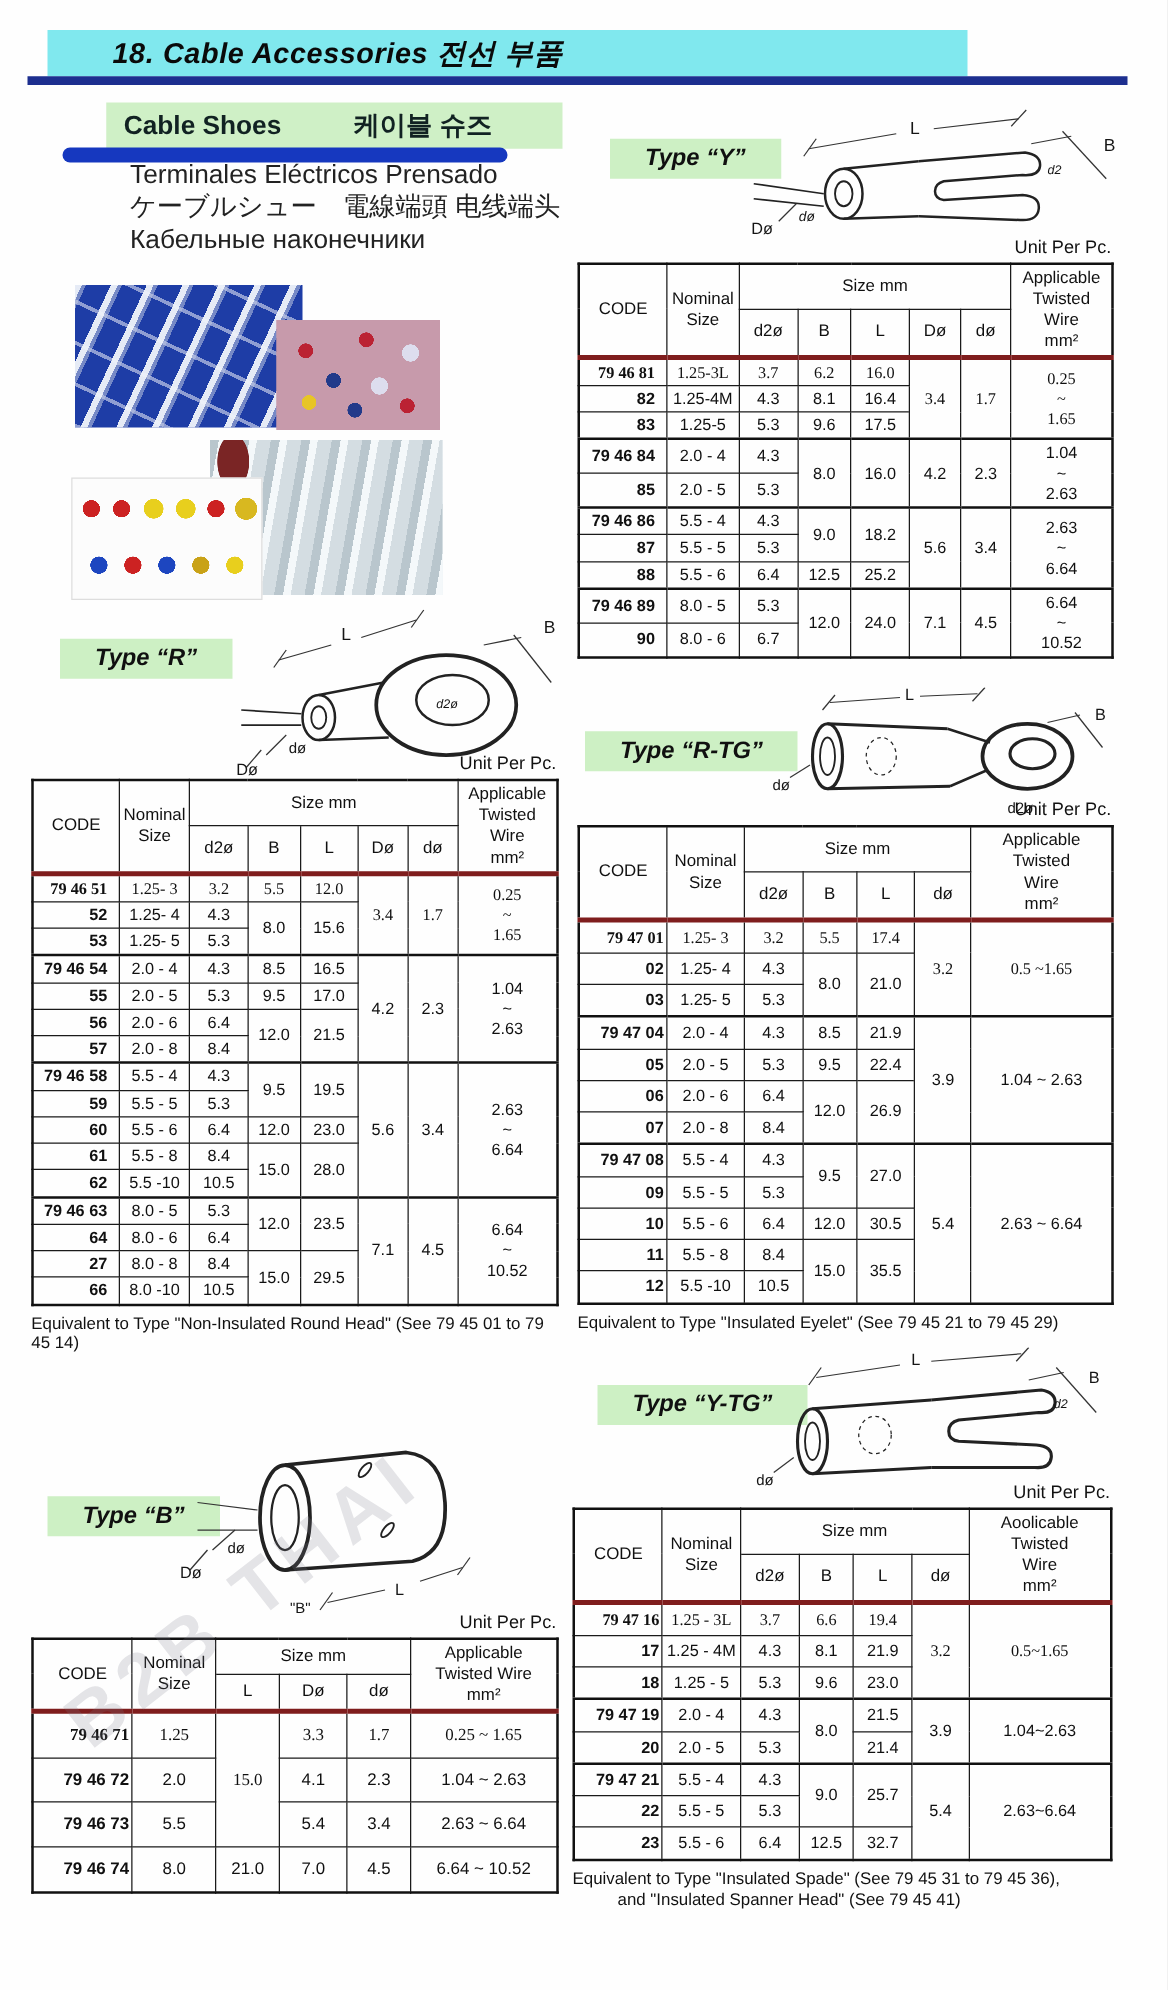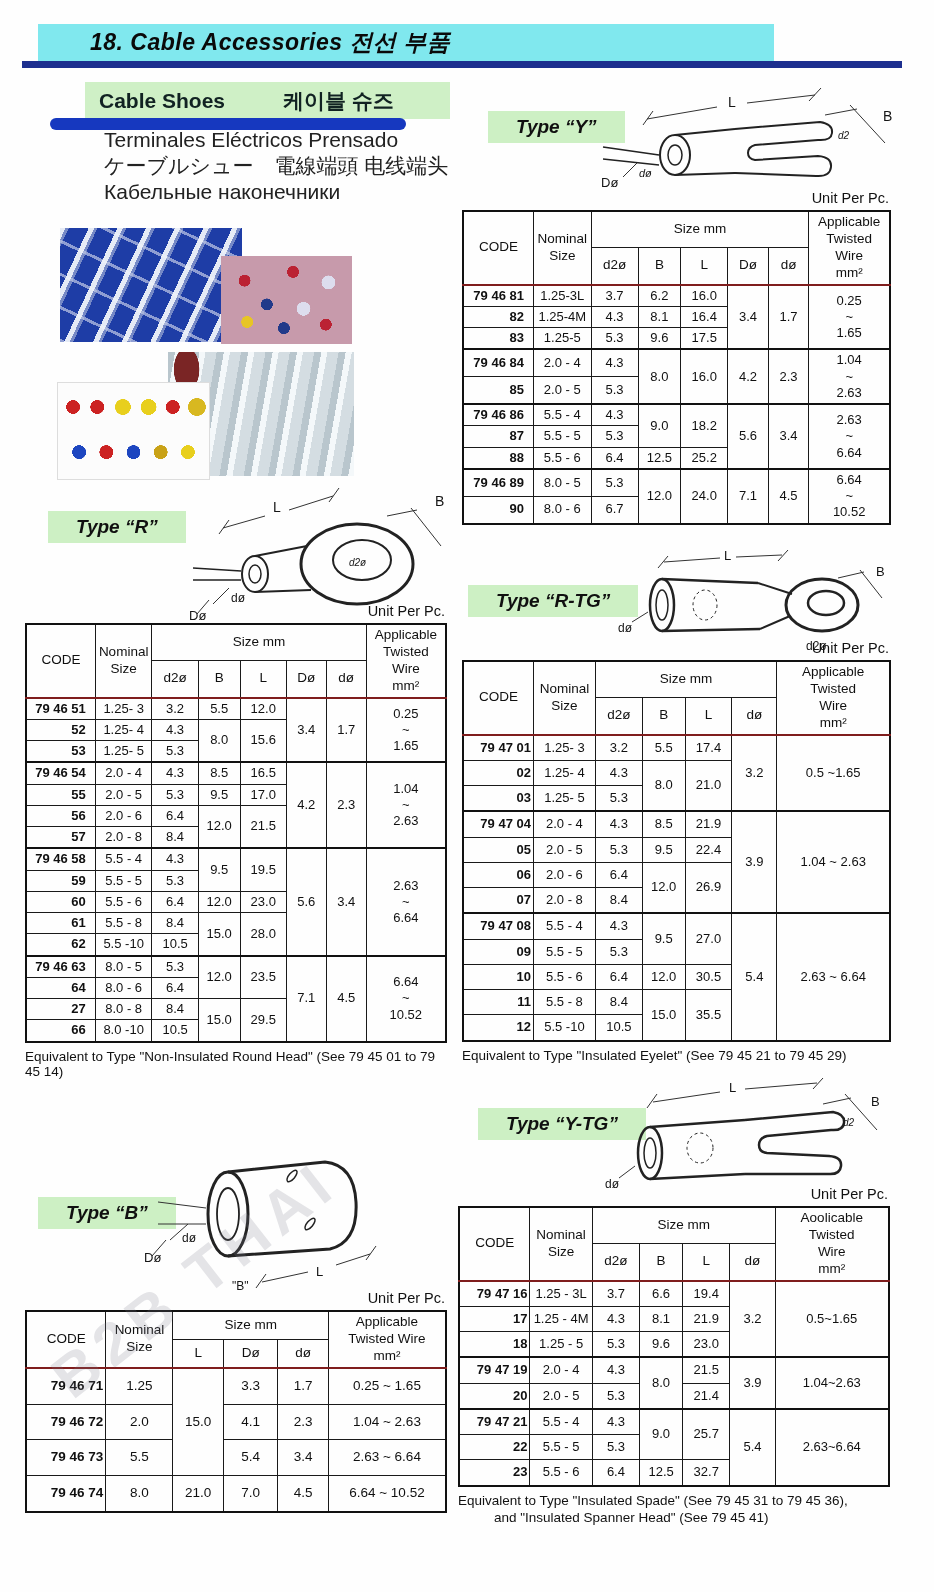--- a/index.html
+++ b/index.html
@@ -59,21 +59,21 @@
   .diag{position:absolute;}
   .diag svg text{font-family:"Liberation Sans",sans-serif;fill:#151515;}
 
   
   .tblwrap{position:absolute;}
   .unit{text-align:right;font-size:14.5px;padding-right:2px;margin-bottom:4px;color:#111;}
   table.cat{width:100%;border-collapse:collapse;table-layout:fixed;border:2px solid #111;}
   .cat th,.cat td{border:1px solid #1a1a1a;text-align:center;white-space:pre-line;
                   padding:2px 2px;font-size:13px;line-height:1.25;color:#101010;}
   .cat thead th{font-weight:normal;font-size:13.5px;}
-  .cat tbody tr:first-child td{border-top:2px solid #7f1d1d;}
+  .cat tbody tr:first-child td{border-top:4px solid #7f1d1d;font-family:Liberation Serif, serif;}
   .cat tr.grp td{border-top:2px solid #111;}
   .cat td.co{text-align:right;font-weight:bold;padding-right:9px;}
   .cat.roomy td{padding:4px 2px;}
   .cat.tall td{padding:9px 2px;font-size:13.5px;}
   .note{font-size:13.5px;margin-top:6px;color:#111;}
   .note2{font-size:13.5px;margin-top:2px;margin-left:36px;color:#111;}
 
   
   .watermark{position:absolute;left:30px;top:1255px;width:420px;height:250px;z-index:4;pointer-events:none;}
   .watermark span{position:absolute;left:30px;top:95px;transform:rotate(-38deg);transform-origin:left center;

